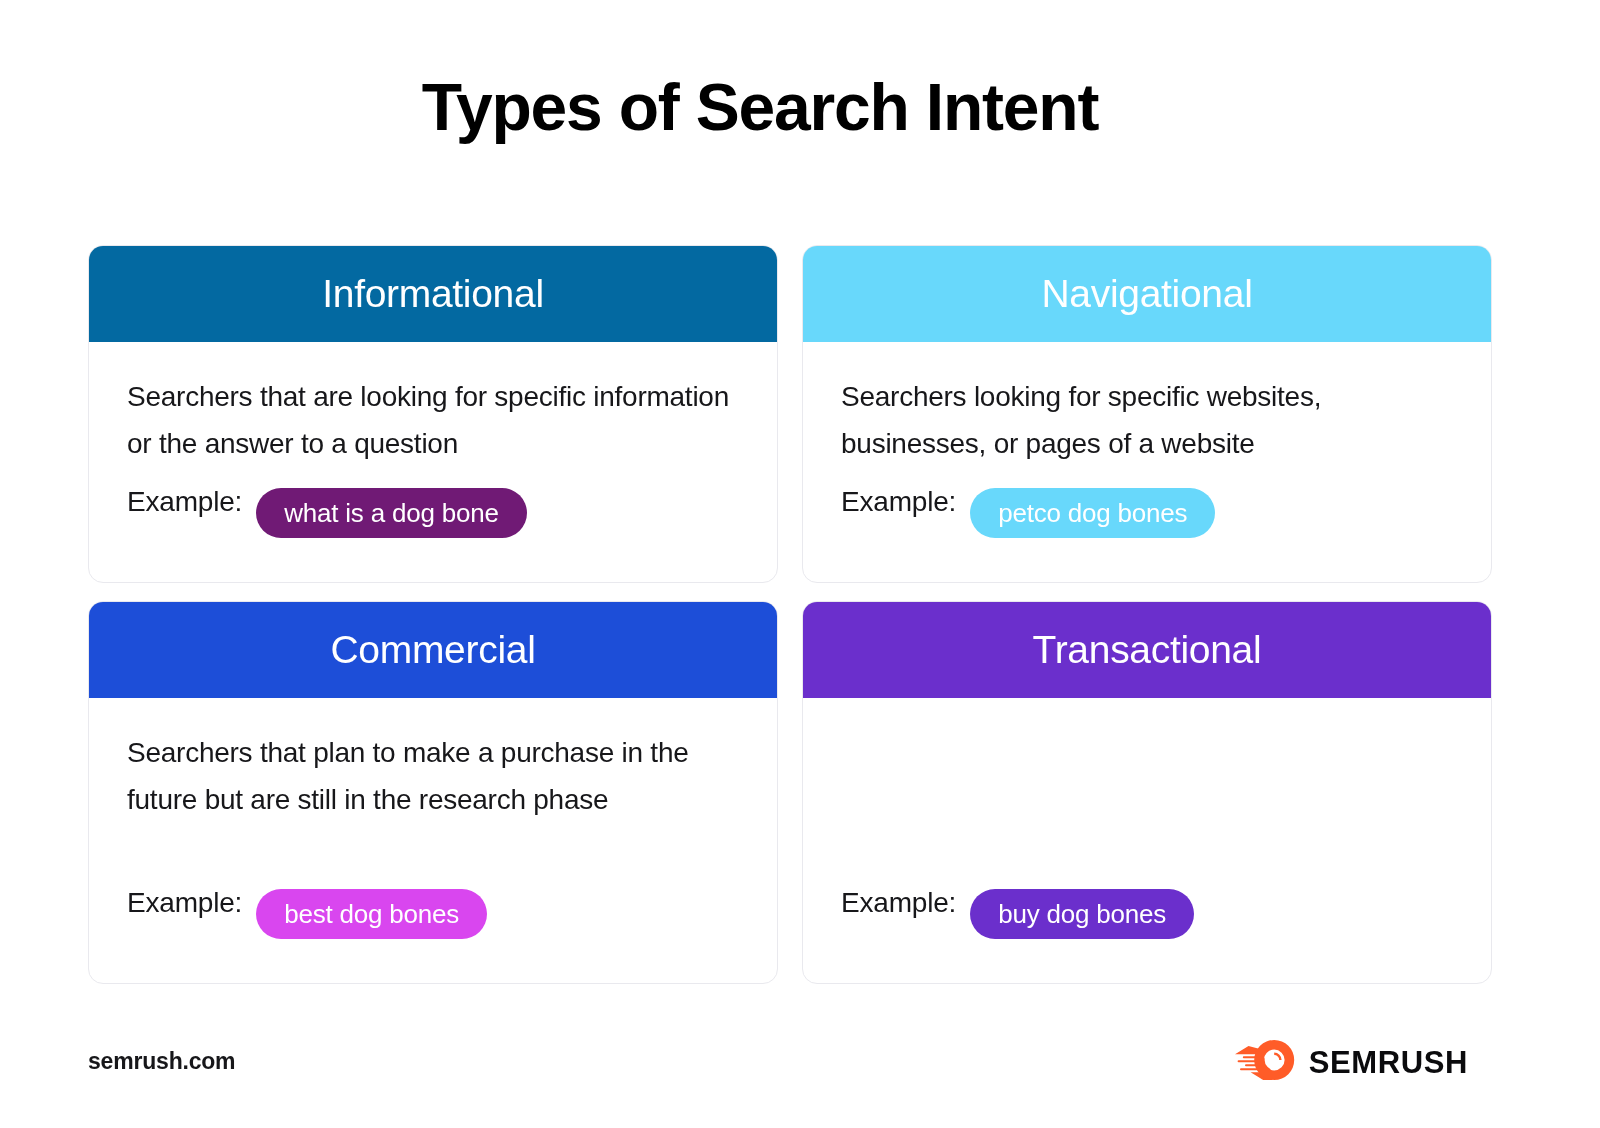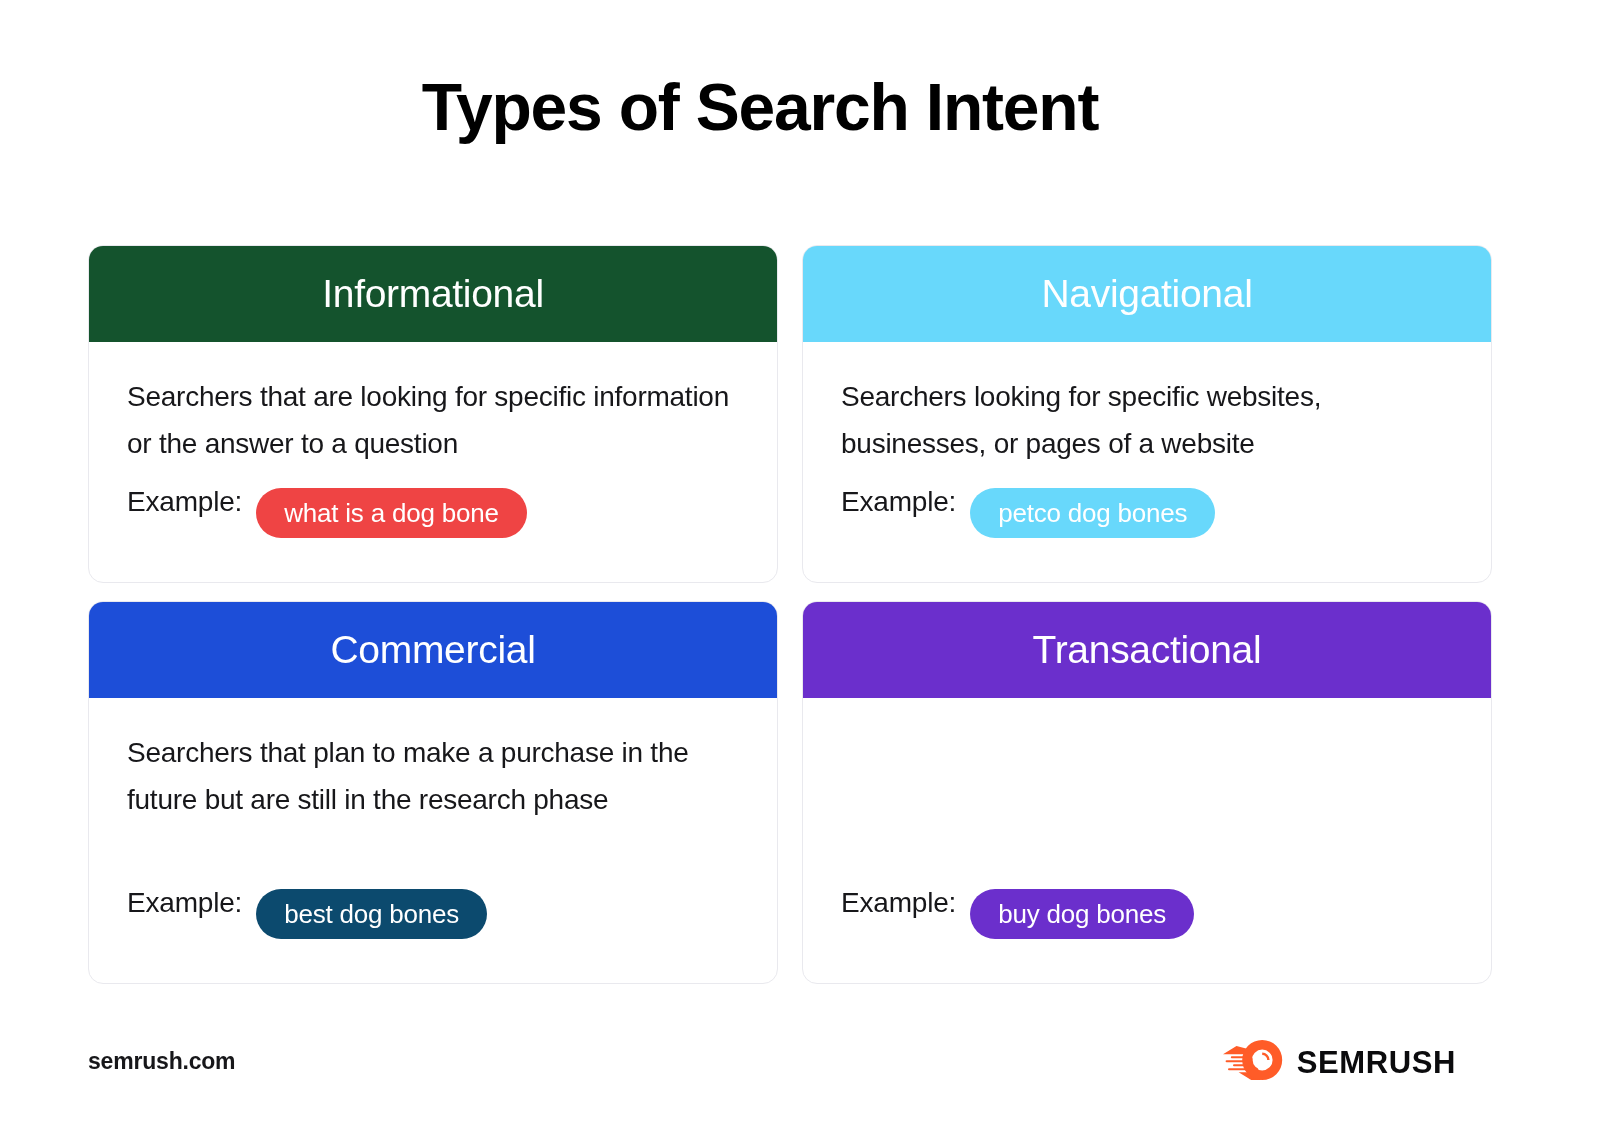--- a/index.html
+++ b/index.html
@@ -125,21 +125,21 @@
     left: 88px;
     top: 8px;
     font-size: 23px;
     font-weight: 700;
     color: #17171a;
     letter-spacing: -0.2px;
   }
 
   .brand {
     position: absolute;
-    right: 108px;
+    right: 96px;
     top: 0px;
     display: flex;
     align-items: center;
     gap: 13px;
   }
 
   .brand-mark { display: block; }
 
   .brand-name {
     font-size: 31px;
@@ -152,28 +152,28 @@
 </head>
 <body>
 
 <div class="page">
 
   <div class="title">Types of Search Intent</div>
 
   <div class="grid">
 
     <div class="card">
-      <div class="card-header" style="background:#14532d">
+      <div class="card-header" style="background:#0369a1">
         <span>Informational</span>
       </div>
       <div class="card-body">
         <div class="card-desc">Searchers that are looking for specific information or the answer to a question</div>
         <div class="example-row">
           <span class="example-label">Example:</span>
-          <span class="pill" style="background:#ef4444">what is a dog bone</span>
+          <span class="pill" style="background:#701a75">what is a dog bone</span>
         </div>
       </div>
     </div>
 
     <div class="card">
       <div class="card-header" style="background:#68D8FB">
         <span>Navigational</span>
       </div>
       <div class="card-body">
         <div class="card-desc">Searchers looking for specific websites, businesses, or pages of a website</div>
@@ -185,21 +185,21 @@
     </div>
 
     <div class="card">
       <div class="card-header" style="background:#1d4ed8">
         <span>Commercial</span>
       </div>
       <div class="card-body">
         <div class="card-desc">Searchers that plan to make a purchase in the future but are still in the research phase</div>
         <div class="example-row">
           <span class="example-label">Example:</span>
-          <span class="pill" style="background:#0c4a6e">best dog bones</span>
+          <span class="pill" style="background:#d946ef">best dog bones</span>
         </div>
       </div>
     </div>
 
     <div class="card">
       <div class="card-header" style="background:#6B2FCC">
         <span>Transactional</span>
       </div>
       <div class="card-body">
         <div class="example-row">

